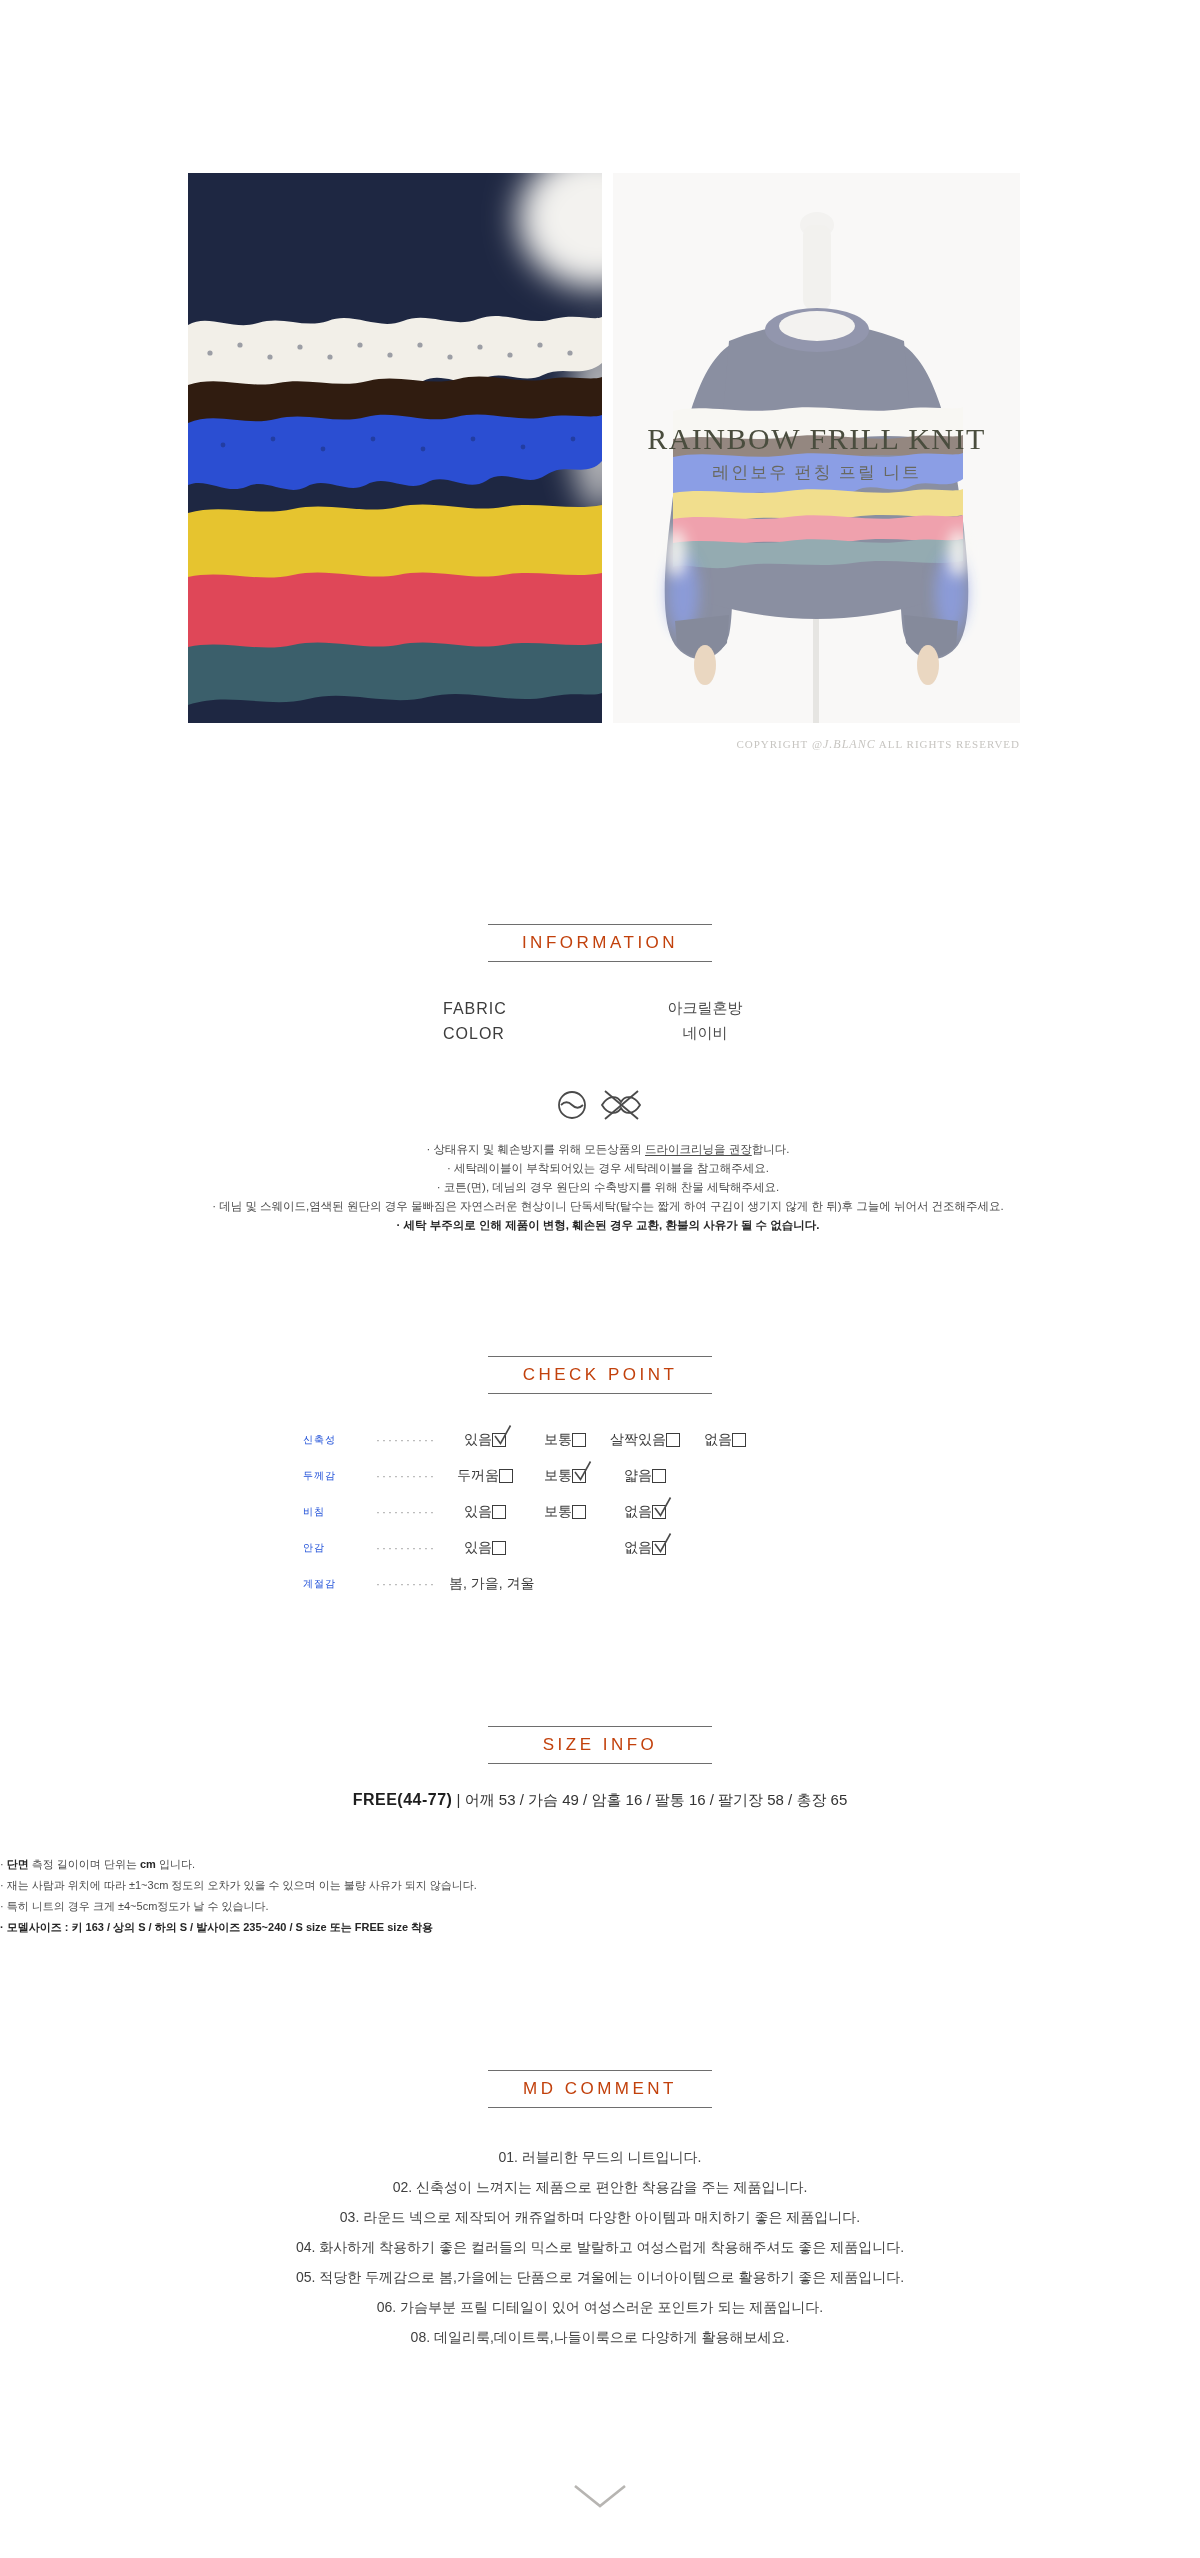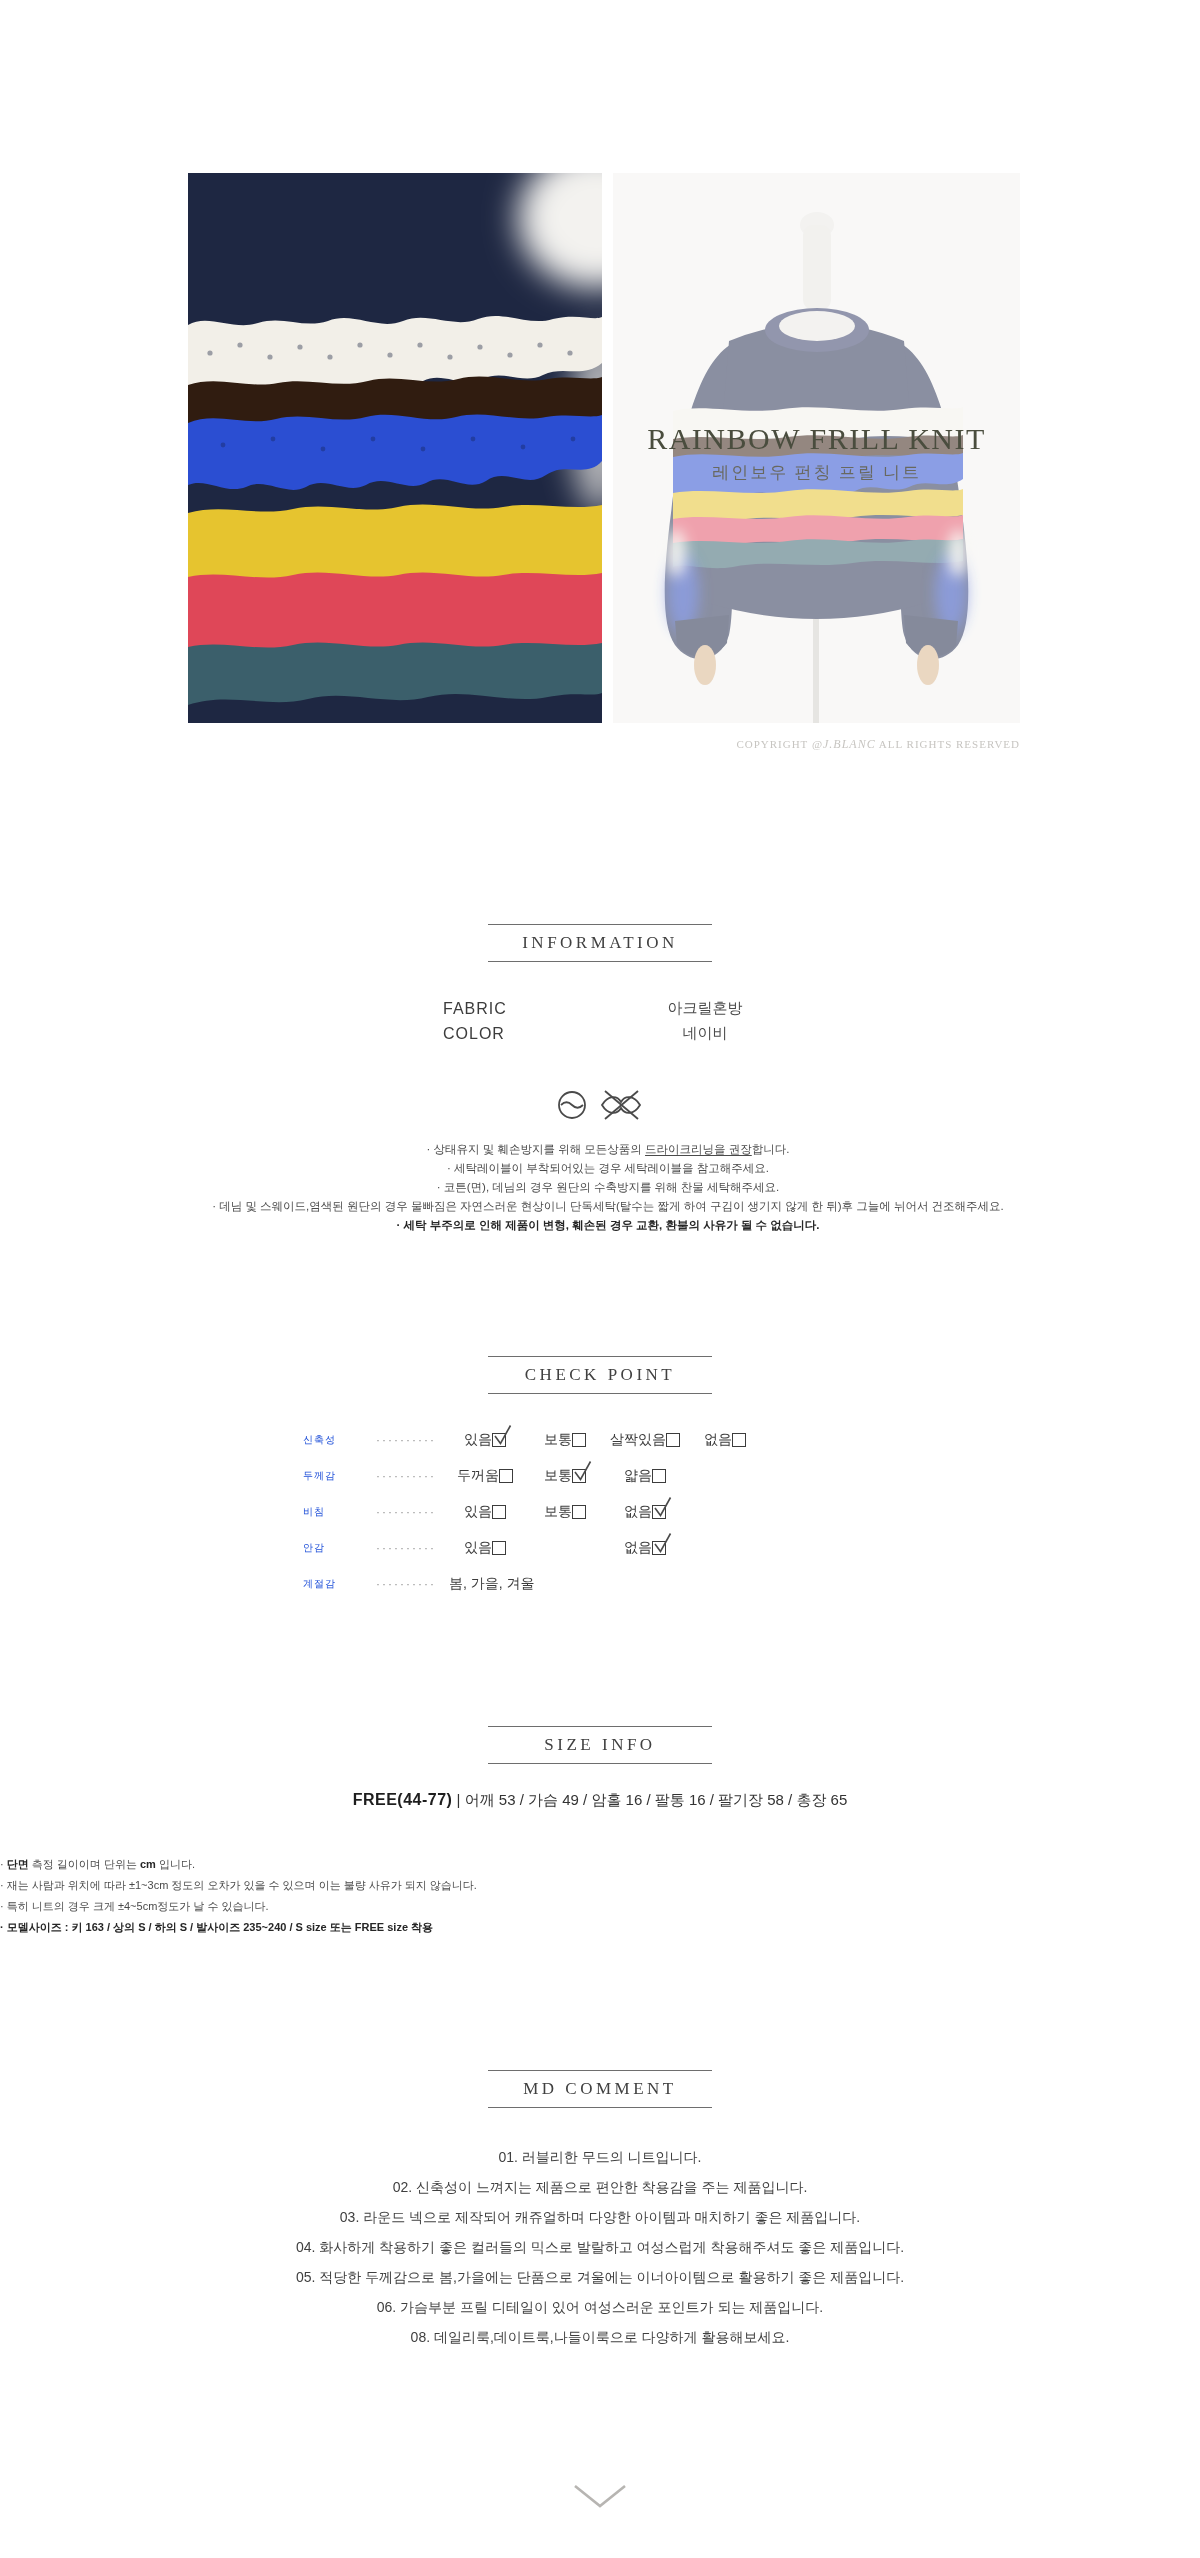--- a/index.html
+++ b/index.html
@@ -16,21 +16,21 @@
       color:#4a4d3e;white-space:nowrap;}
   .overlay-subtitle{position:absolute;left:0;top:288px;width:100%;text-align:center;
       font-family:"Liberation Serif","DejaVu Serif",serif;font-size:17px;letter-spacing:2px;color:#68685f;}
   .copyright{position:absolute;left:613px;top:737px;width:407px;text-align:right;
       font-family:"Liberation Serif","DejaVu Serif",serif;font-size:11px;letter-spacing:1px;color:#c7c5c1;}
   .copyright .brand{font-style:italic;font-size:12px;}
 
   
   .sec-header{position:absolute;left:488px;width:224px;height:36px;border-top:1px solid #6e6e6e;
       border-bottom:1px solid #6e6e6e;text-align:center;line-height:36px;
-      font-family:Liberation Serif, serif;font-size:17px;letter-spacing:3.5px;color:#404040;}
+      font-family:Liberation Sans, sans-serif;font-size:17px;letter-spacing:3.5px;color:#c2410c;}
 
   
   .fab-row{position:absolute;left:0;width:1200px;height:25px;display:flex;justify-content:center;align-items:center;gap:37px;}
   .fab-label{width:140px;text-align:left;padding-left:33px;font-size:16px;letter-spacing:1px;color:#3c3c3c;}
   .fab-value{width:170px;text-align:center;font-size:15px;color:#4a4a4a;}
   .icons-row{position:absolute;left:0;top:1086px;width:1200px;height:38px;display:flex;
       justify-content:center;align-items:center;gap:10px;}
   .care{position:absolute;left:8px;top:1140px;width:1200px;text-align:center;
       font-size:11.5px;line-height:19px;color:#4a4a4a;}
   .care .u{text-decoration:underline;text-underline-offset:2px;}

